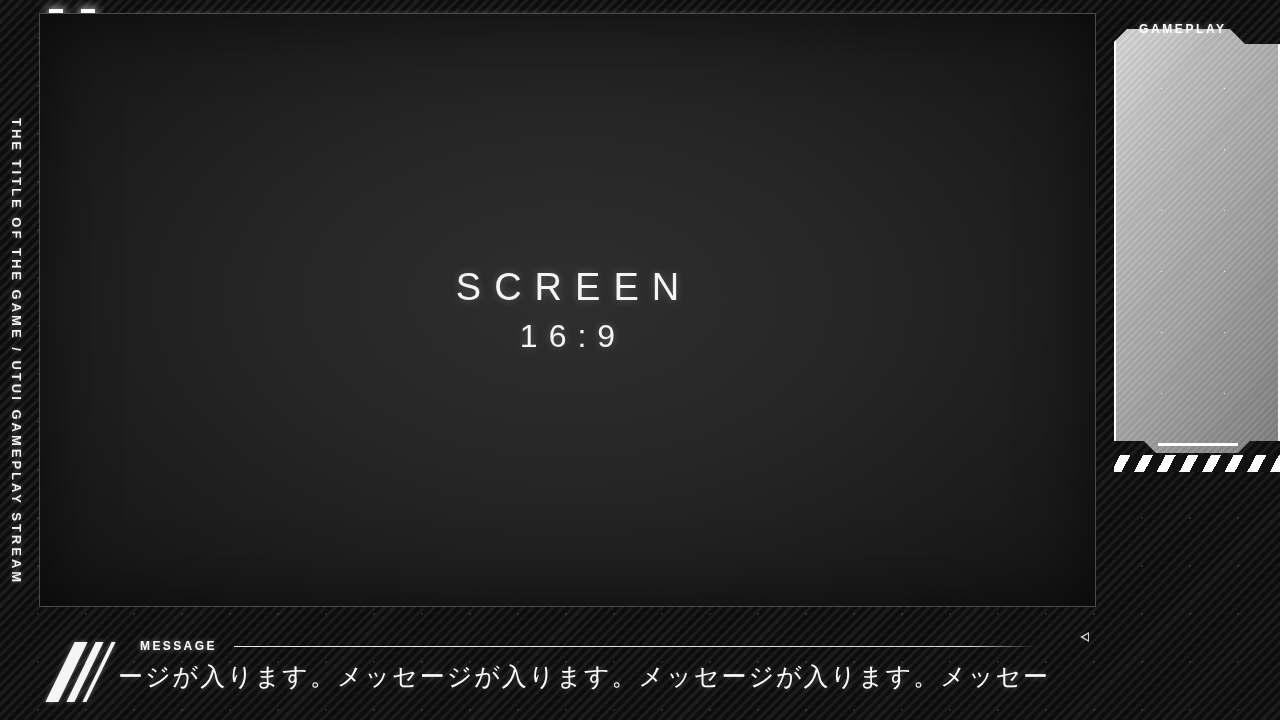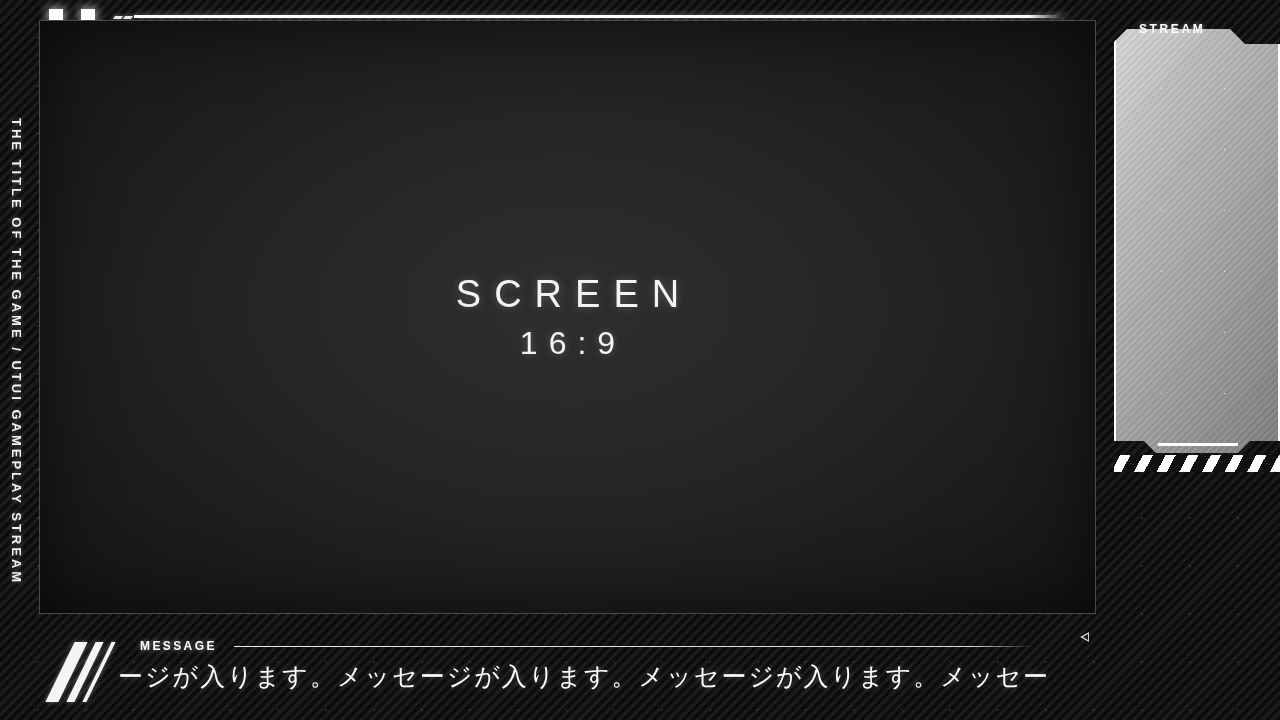--- a/index.html
+++ b/index.html
@@ -55,21 +55,21 @@
     font-weight:700;
     letter-spacing:3.0px;
     font-family:"Liberation Sans", sans-serif;
     text-shadow:0 0 5px rgba(255,255,255,0.35);
     font-stretch:condensed;
   }
 
   
   #screen-frame {
     position:absolute;
-    left:39px; top:20px;
+    left:39px; top:13px;
     width:1057px; height:594px;
     border:1px solid #4a4a4a;
     background:
       radial-gradient(ellipse 72% 78% at 50% 48%, #2e2e2e 0%, #262626 38%, #1b1b1b 72%, #121212 100%);
     box-shadow:inset 0 0 70px rgba(0,0,0,0.55);
   }
   #screen-inner {
     position:absolute; inset:0;
     display:flex;
     flex-direction:column;
@@ -330,21 +330,21 @@
   </div>
 
   <div id="play-marker"></div>
 
   <div id="comment-panel">
     <div id="comment-shape"></div>
     <div id="comment-outline"></div>
     <div id="comment-dots"></div>
     <div id="comment-bottom-tab"></div>
   </div>
-  <div id="comment-label">STREAM</div>
+  <div id="comment-label">GAMEPLAY</div>
 
   <div id="hazard"></div>
 
   <div id="message-bar">
     <div id="message-slashes">
       <div id="slash-1" class="slash"></div>
       <div id="slash-2" class="slash"></div>
       <div id="slash-3" class="slash"></div>
     </div>
   </div>

